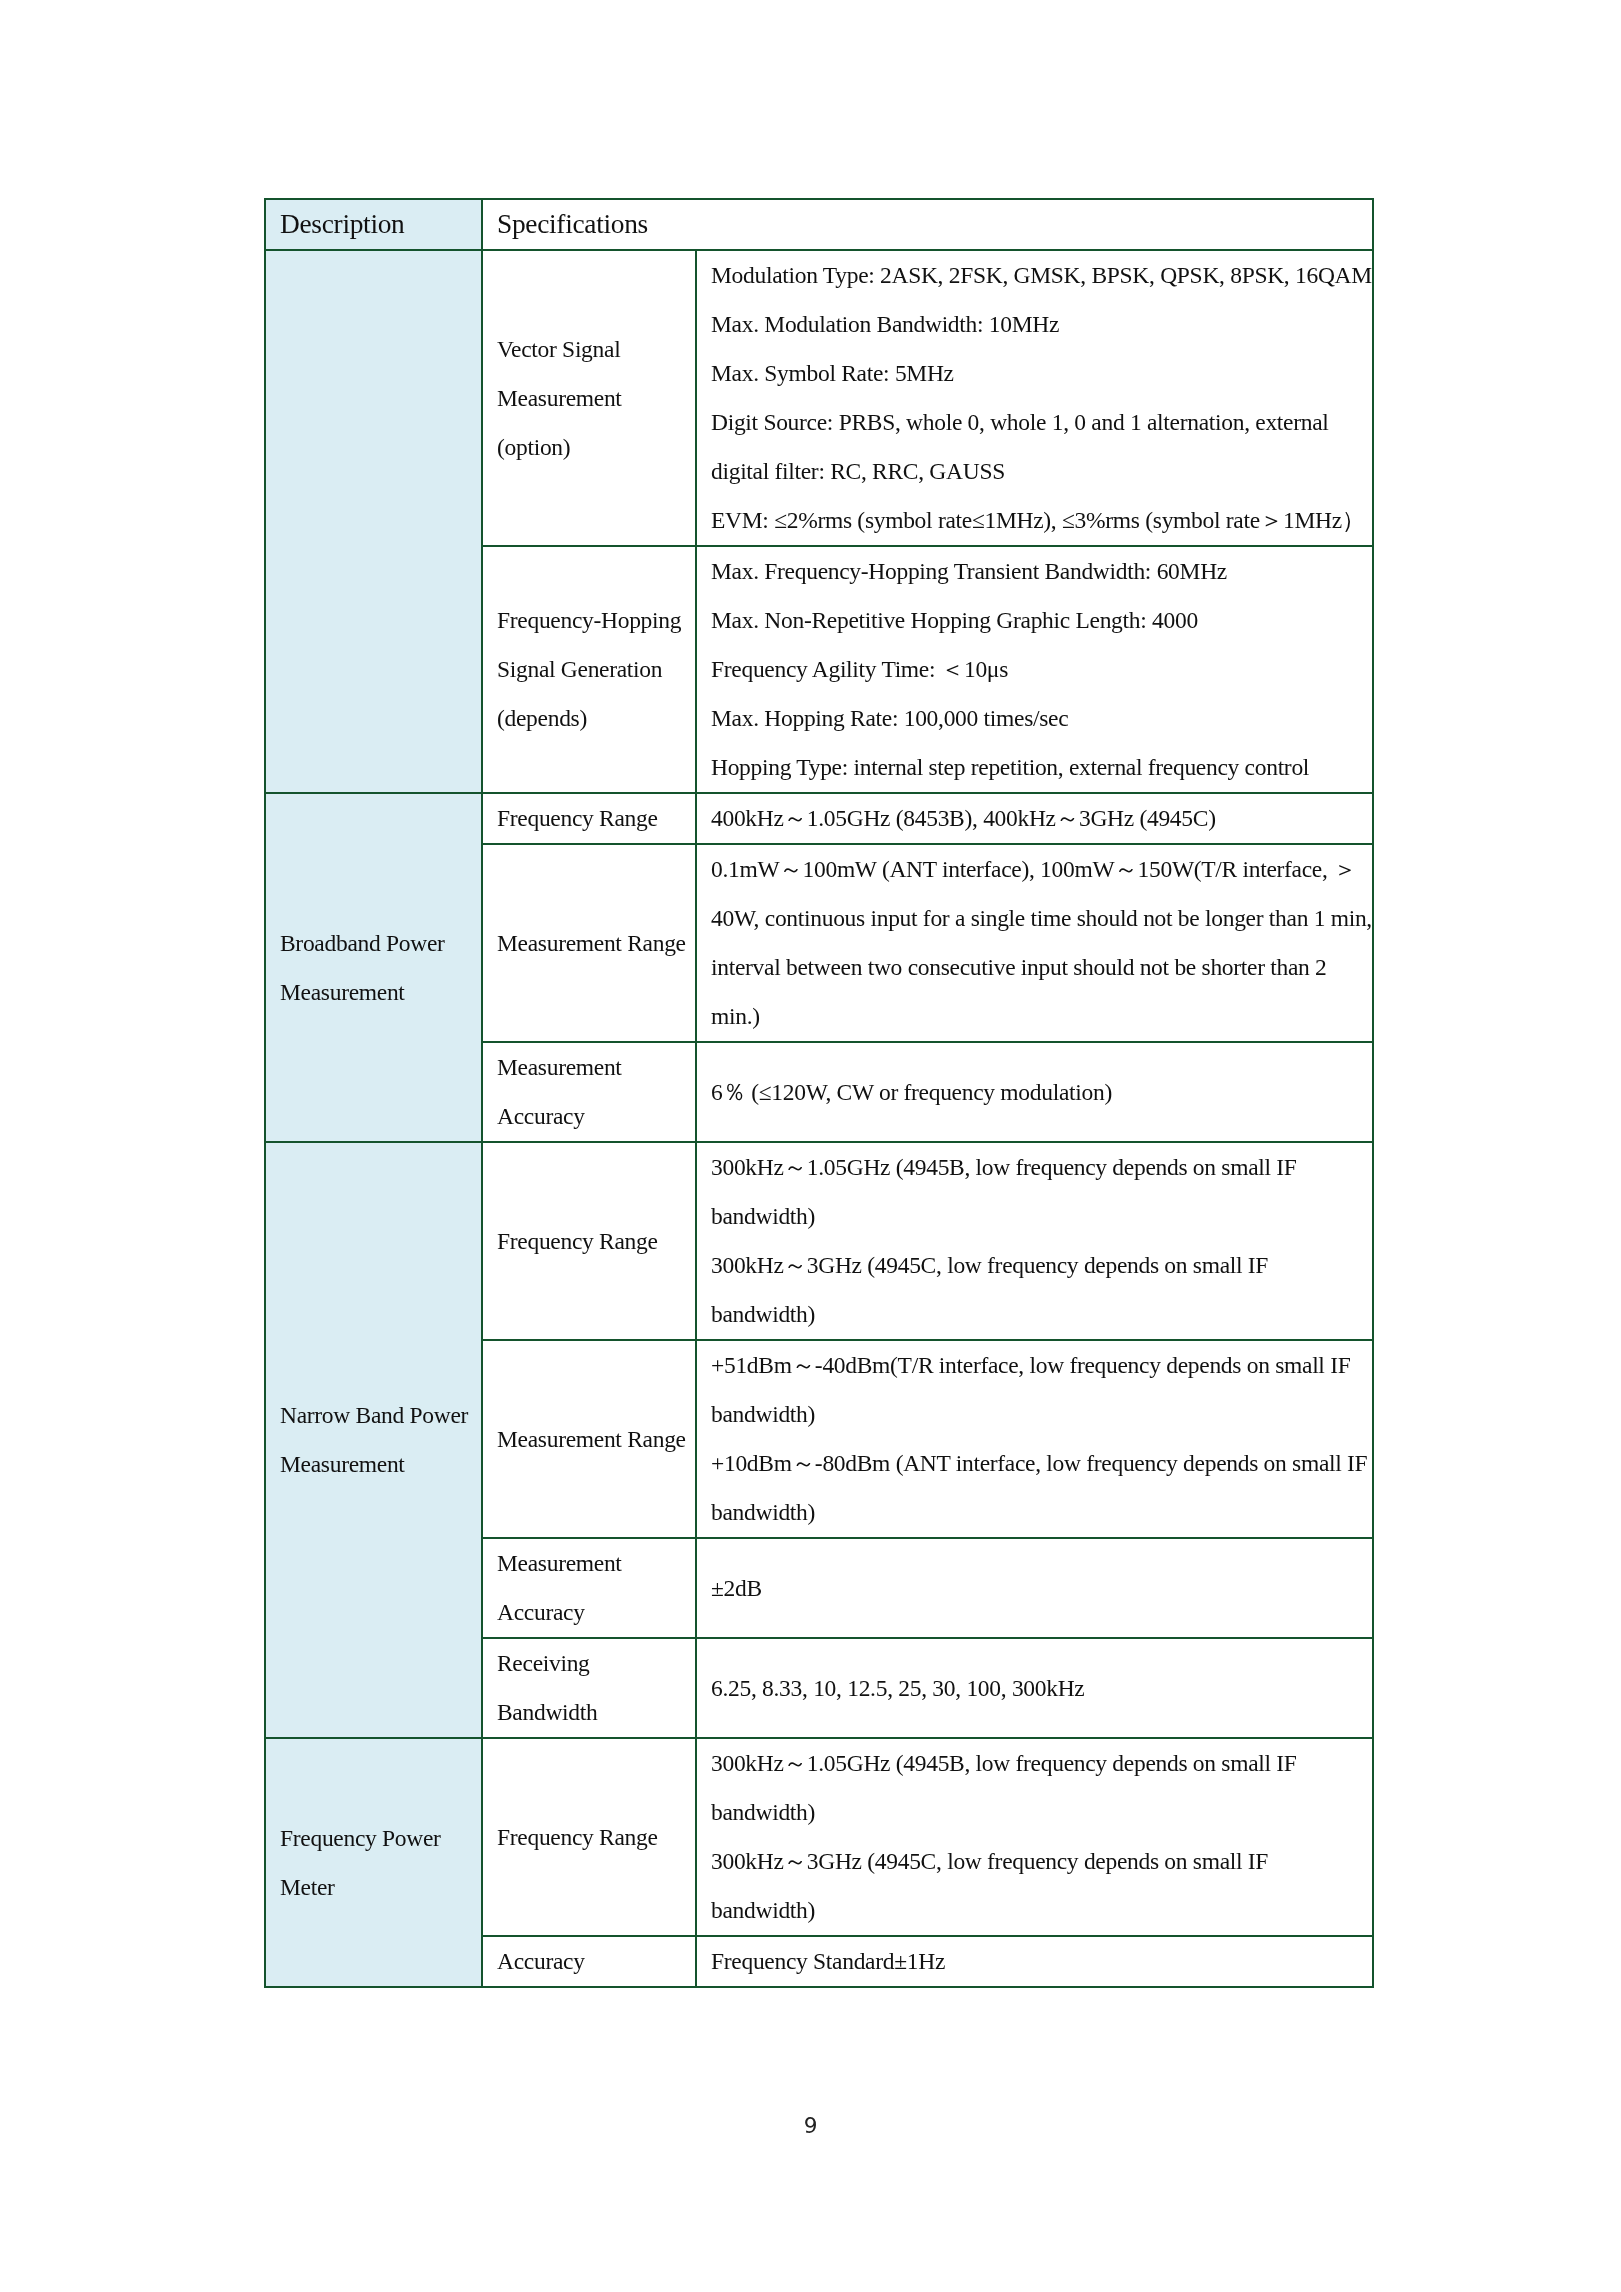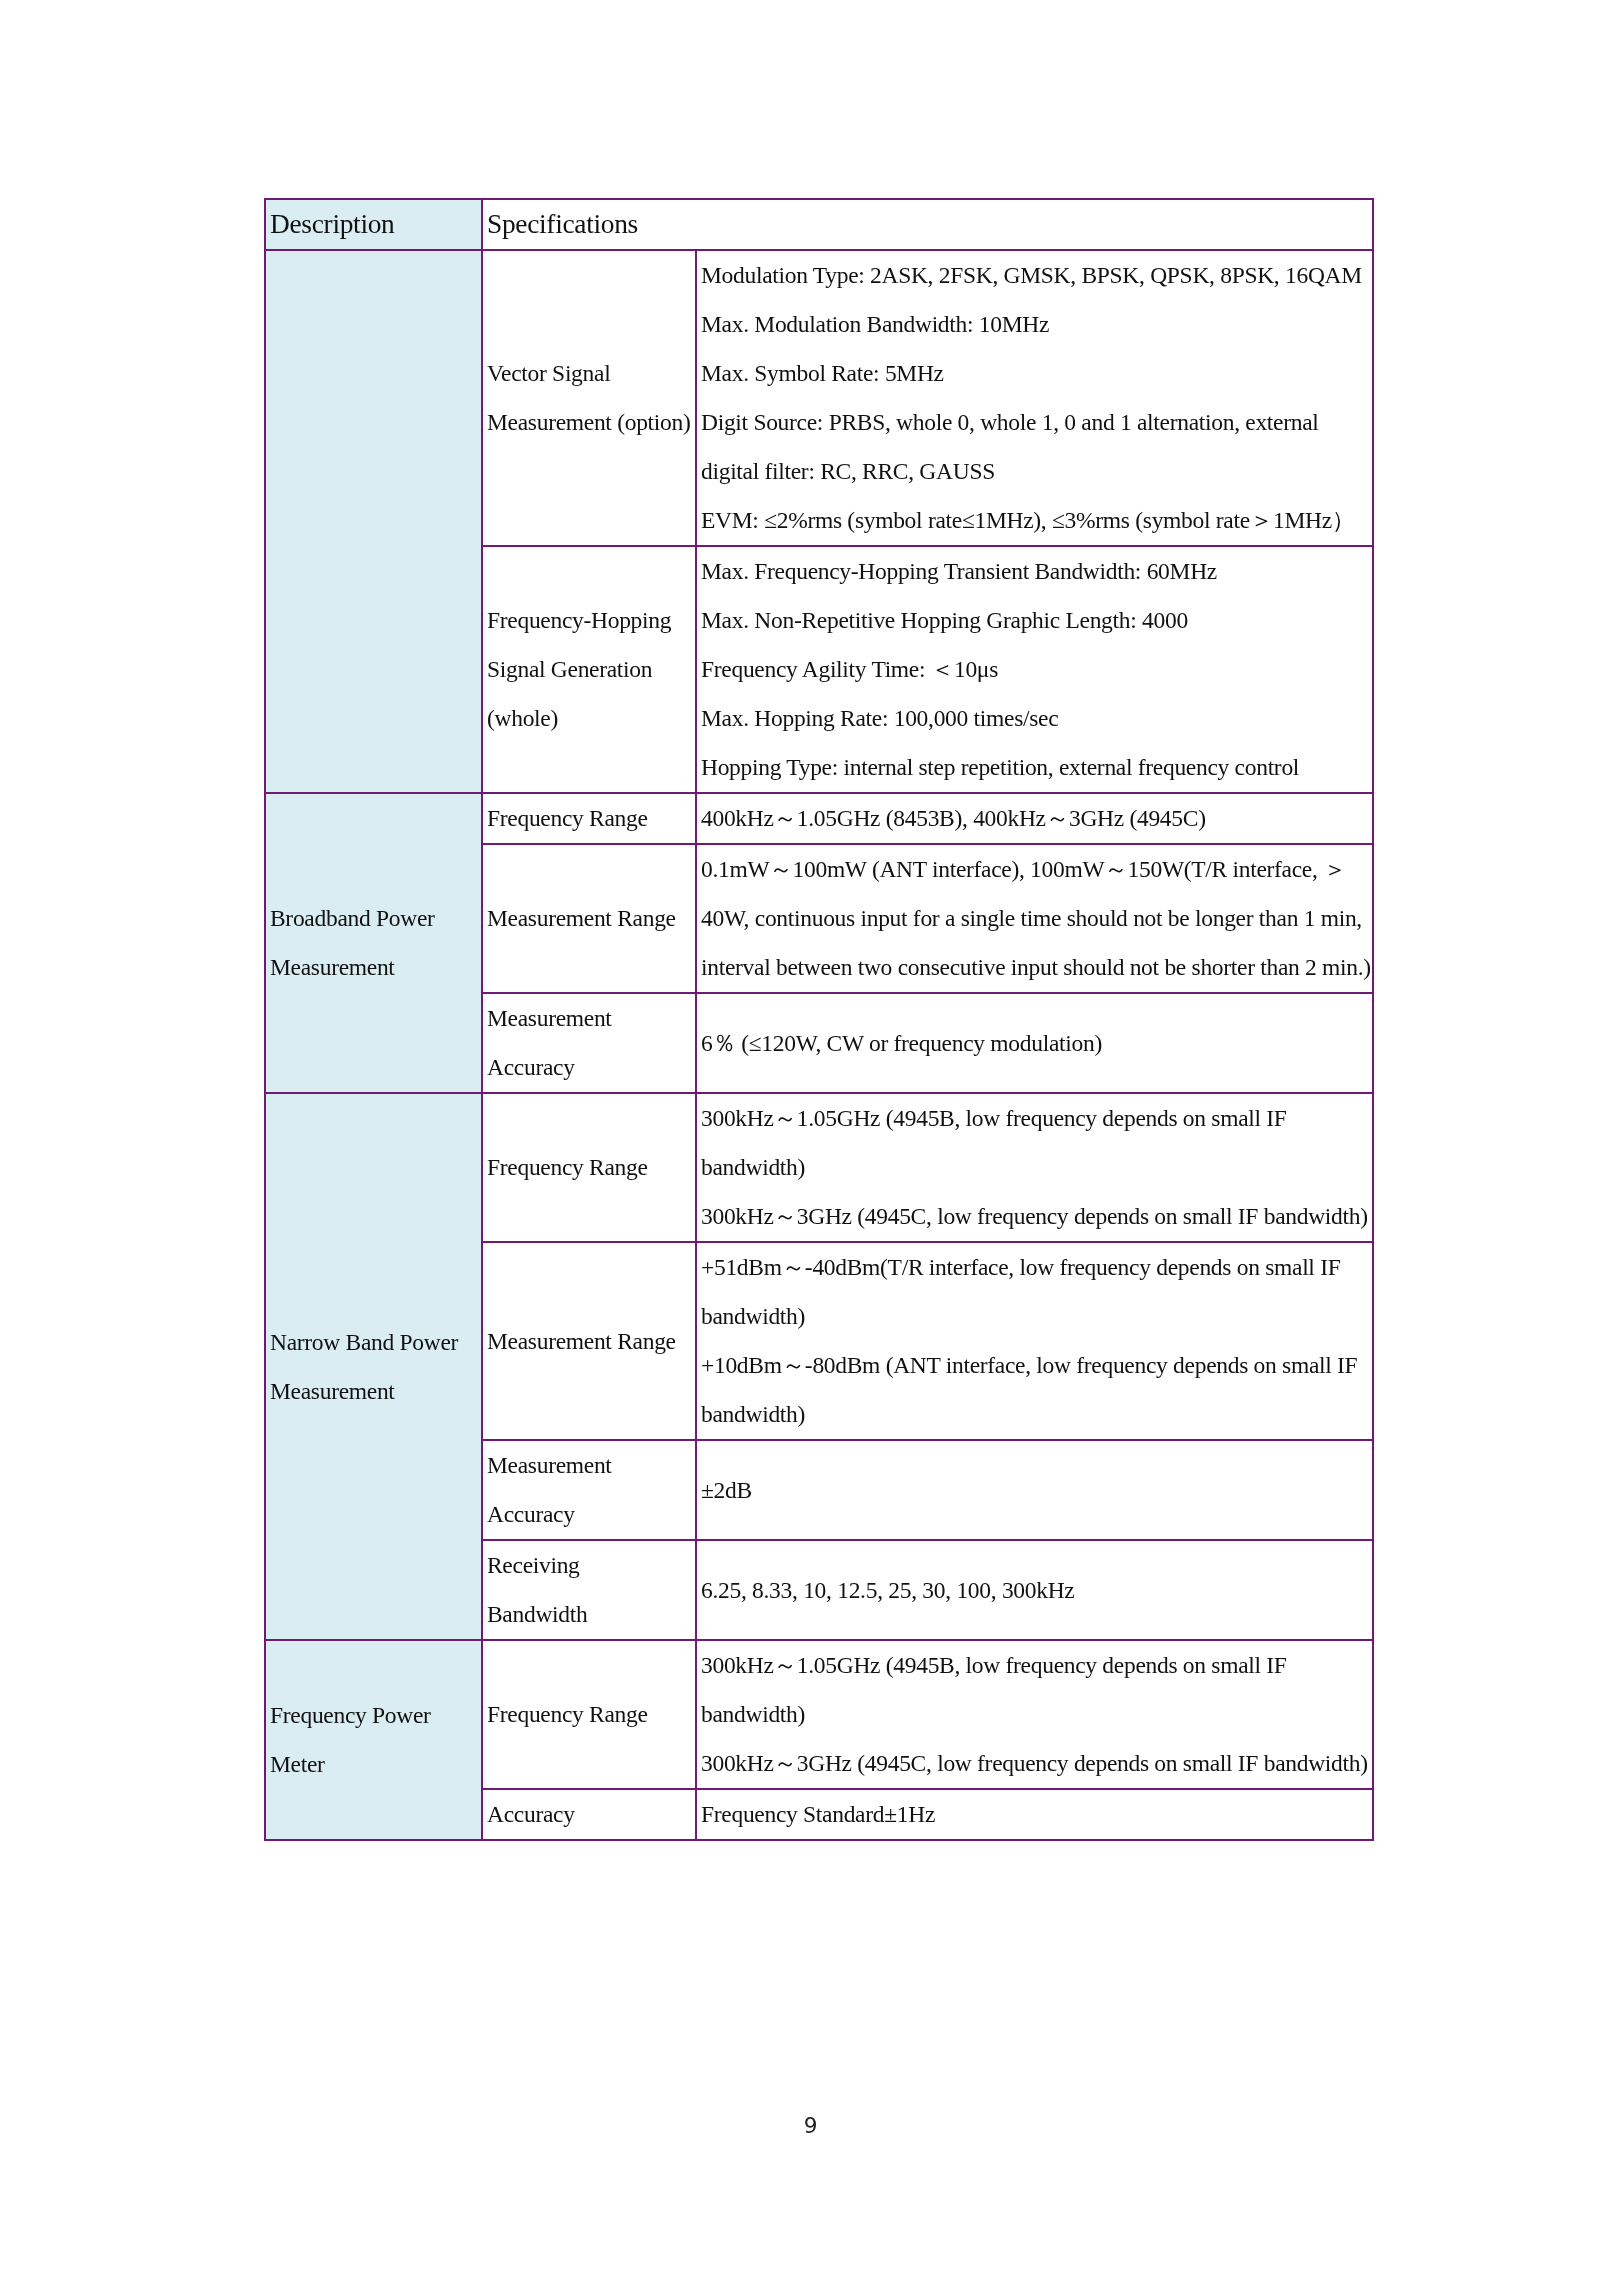--- a/index.html
+++ b/index.html
@@ -1,21 +1,21 @@
 <!DOCTYPE html>
 <html><head>
 <meta charset="utf-8">
 <style>
   html, body { margin:0; padding:0; background:#ffffff; }
   body { width:1621px; height:2293px; position:relative; overflow:hidden;
          font-family:"Liberation Serif", serif; color:#111; }
   .page { position:absolute; left:0; top:0; width:1621px; height:2293px; }
   table.spec { position:absolute; left:264px; top:198px; width:1108px;
                border-collapse:collapse; table-layout:fixed; font-size:23.5px; }
-  table.spec td { border:2px solid #701a75; padding:0 0 0 4px; vertical-align:middle;
+  table.spec td { border:2px solid #14532d; padding:0 0 0 14px; vertical-align:middle;
                   line-height:49px; letter-spacing:-0.3px; }
   td.desc { background:#daedf3; }
   col.c1 { width:217px; } col.c2 { width:214px; } col.c3 { width:677px; }
   .hdr td { font-size:27.4px; height:49px; line-height:49px; }
   .line { display:block; white-space:normal; }
   .pagenum { position:absolute; top:2113px; left:0; width:1621px; text-align:center;
              font-family:"DejaVu Sans", sans-serif; font-size:21.6px; color:#222; }
 </style>
 </head>
 <body>
@@ -43,21 +43,21 @@
             <span class="line">Max. Modulation Bandwidth: 10MHz</span>
             <span class="line">Max. Symbol Rate: 5MHz</span>
             <span class="line">Digit Source: PRBS, whole 0, whole 1, 0 and 1 alternation, external digital filter: RC, RRC, GAUSS</span>
             <span class="line">EVM: ≤2%rms (symbol rate≤1MHz), ≤3%rms (symbol rate＞1MHz）</span>
           </td>
         </tr>
         <tr>
           <td>
             <span class="line">Frequency-Hopping</span>
             <span class="line">Signal Generation</span>
-            <span class="line">(whole)</span>
+            <span class="line">(depends)</span>
           </td>
           <td>
             <span class="line">Max. Frequency-Hopping Transient Bandwidth: 60MHz</span>
             <span class="line">Max. Non-Repetitive Hopping Graphic Length: 4000</span>
             <span class="line">Frequency Agility Time:  ＜10μs</span>
             <span class="line">Max. Hopping Rate: 100,000 times/sec</span>
             <span class="line">Hopping Type: internal step repetition, external frequency control</span>
           </td>
         </tr>
         <tr>

